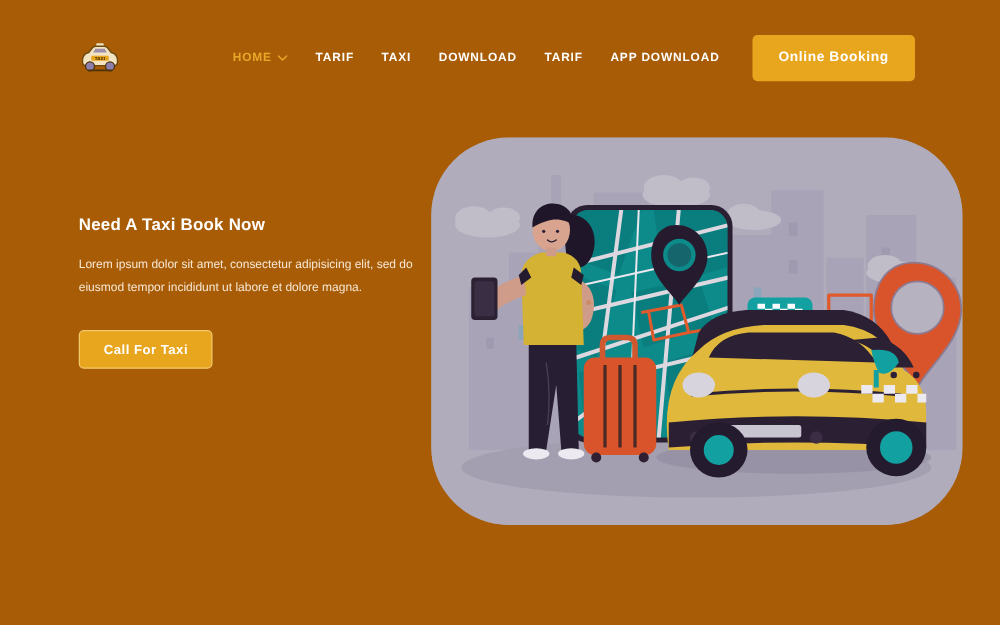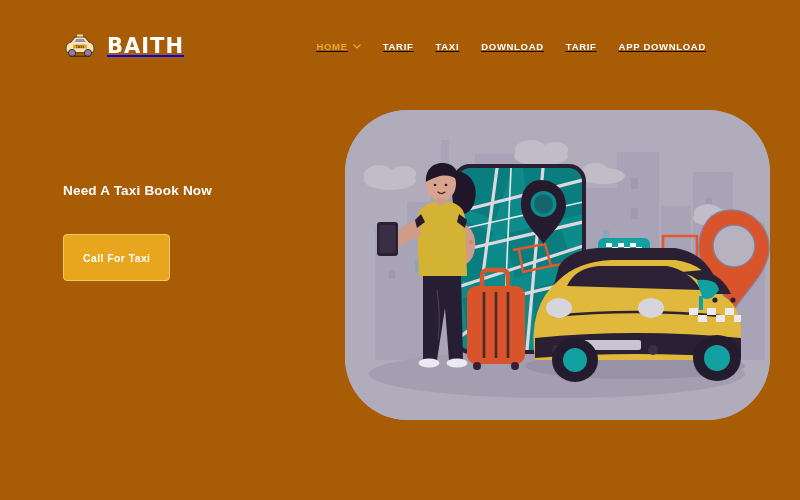--- a/index.html
+++ b/index.html
@@ -16,21 +16,21 @@
     display:flex; align-items:center; padding:0 68px 0 62px;
   }
   .logo { display:flex; align-items:center; gap:9px; }
   .logo-mark { width:36px; height:26px; display:block; }
   .logo-text {
     color:#fff; font-size:21px; font-weight:700; letter-spacing:1px;
     font-family:"DejaVu Sans", sans-serif;
   }
 
   .nav {
-    margin-left:auto; display:flex; align-items:center; gap:0;text-decoration:underline;
+    margin-left:auto; display:flex; align-items:center; gap:0;
   }
   .nav-list { display:flex; align-items:center; gap:22px; margin-right:26px; }
   .nav-item {
     color:#ffffff; font-size:9.5px; font-weight:700; letter-spacing:.7px;
     text-decoration:none; white-space:nowrap;
     display:flex; align-items:center; gap:5px;
   }
   .nav-item.active { color:#e8a82a; }
   .chev { width:8px; height:5px; display:block; }
 
@@ -40,38 +40,38 @@
     font-family:"Liberation Sans", sans-serif;
   }
   .btn-booking {
     background:#e8a51e; color:#ffffff;
     font-size:11px; font-weight:700; letter-spacing:.5px;
     height:37px; padding:0 21px; border-radius:4px;
   }
 
   
   .hero-left {
-    position:absolute; left:63px; top:183px; width:300px;
+    position:absolute; left:63px; top:172px; width:300px;
   }
   .hero-sub {
     color:#ffffff; font-size:13.5px; font-weight:700; letter-spacing:.2px;
   }
   .hero-phone {
     color:#ffffff; font-size:30px; font-weight:700; letter-spacing:.5px;
     margin-top:14px; font-family:"DejaVu Sans", sans-serif;
   }
   .hero-desc {
     color:#f6e7d4; font-size:9.6px; line-height:1.95; margin-top:16px;
     max-width:292px;
   }
   .btn-call {
     background:#e8a51e; color:#ffffff;
     border:1px solid #f2c96b;
     font-size:10.5px; font-weight:700; letter-spacing:.4px;
-    height:47px; padding:0 19px; border-radius:4px; margin-top:36px;
+    height:31px; padding:0 19px; border-radius:4px; margin-top:24px;
   }
 
   
   .illus-card {
     position:absolute; left:345px; top:110px;
     width:425px; height:310px;
     background:#b0acbb; border-radius:62px; overflow:hidden;
   }
   .illus-svg { display:block; width:425px; height:310px; }
 </style>
@@ -91,21 +91,20 @@
         <path d="M12.5 9 L14.2 6 L21.8 6 L23.5 9 Z" fill="#9c8fae"></path>
 
         <rect x="11" y="11.5" width="14" height="4" rx="1" fill="#e8a51e"></rect>
         <text x="18" y="14.8" font-size="3.3" font-family="DejaVu Sans, sans-serif" font-weight="700" fill="#4a3209" text-anchor="middle">TAXI</text>
 
         <circle cx="10" cy="20" r="3.6" fill="#8e7fae" stroke="#4a3209" stroke-width="1"></circle>
         <circle cx="26" cy="20" r="3.6" fill="#8e7fae" stroke="#4a3209" stroke-width="1"></circle>
         <rect x="8" y="22.6" width="20" height="1.3" rx=".6" fill="#4a3209"></rect>
       </svg>
     </span>
-    <span class="logo-text">BAITH</span>
   </a>
 
   <nav class="nav">
     <div class="nav-list">
 
       <a class="nav-item active" href="#">
         <span>HOME</span>
         <span>
           <svg class="chev" viewBox="0 0 8 5">
               <path d="M.7.8 4 4 7.3.8" fill="none" stroke="#e8a82a" stroke-width="1.2" stroke-linecap="round"></path>
@@ -123,25 +122,27 @@
         <span>DOWNLOAD</span>
       </a>
       <a class="nav-item" href="#">
         <span>TARIF</span>
       </a>
       <a class="nav-item" href="#">
         <span>APP DOWNLOAD</span>
       </a>
     </div>
 
+    <button class="btn btn-booking">Online Booking</button>
   </nav>
 </div>
 
 <div class="hero-left">
   <div class="hero-sub">Need A Taxi Book Now</div>
+  <p class="hero-desc">Lorem ipsum dolor sit amet, consectetur adipisicing elit, sed do eiusmod tempor incididunt ut labore et dolore magna.</p>
   <button class="btn btn-call">Call For Taxi</button>
 </div>
 
 <div class="illus-card">
   <svg class="illus-svg" viewBox="0 0 425 310">
     <defs>
       <clipPath id="cardClip">
           <rect x="0" y="0" width="425" height="310" rx="62"></rect>
         </clipPath>
       <clipPath id="tabClip">

